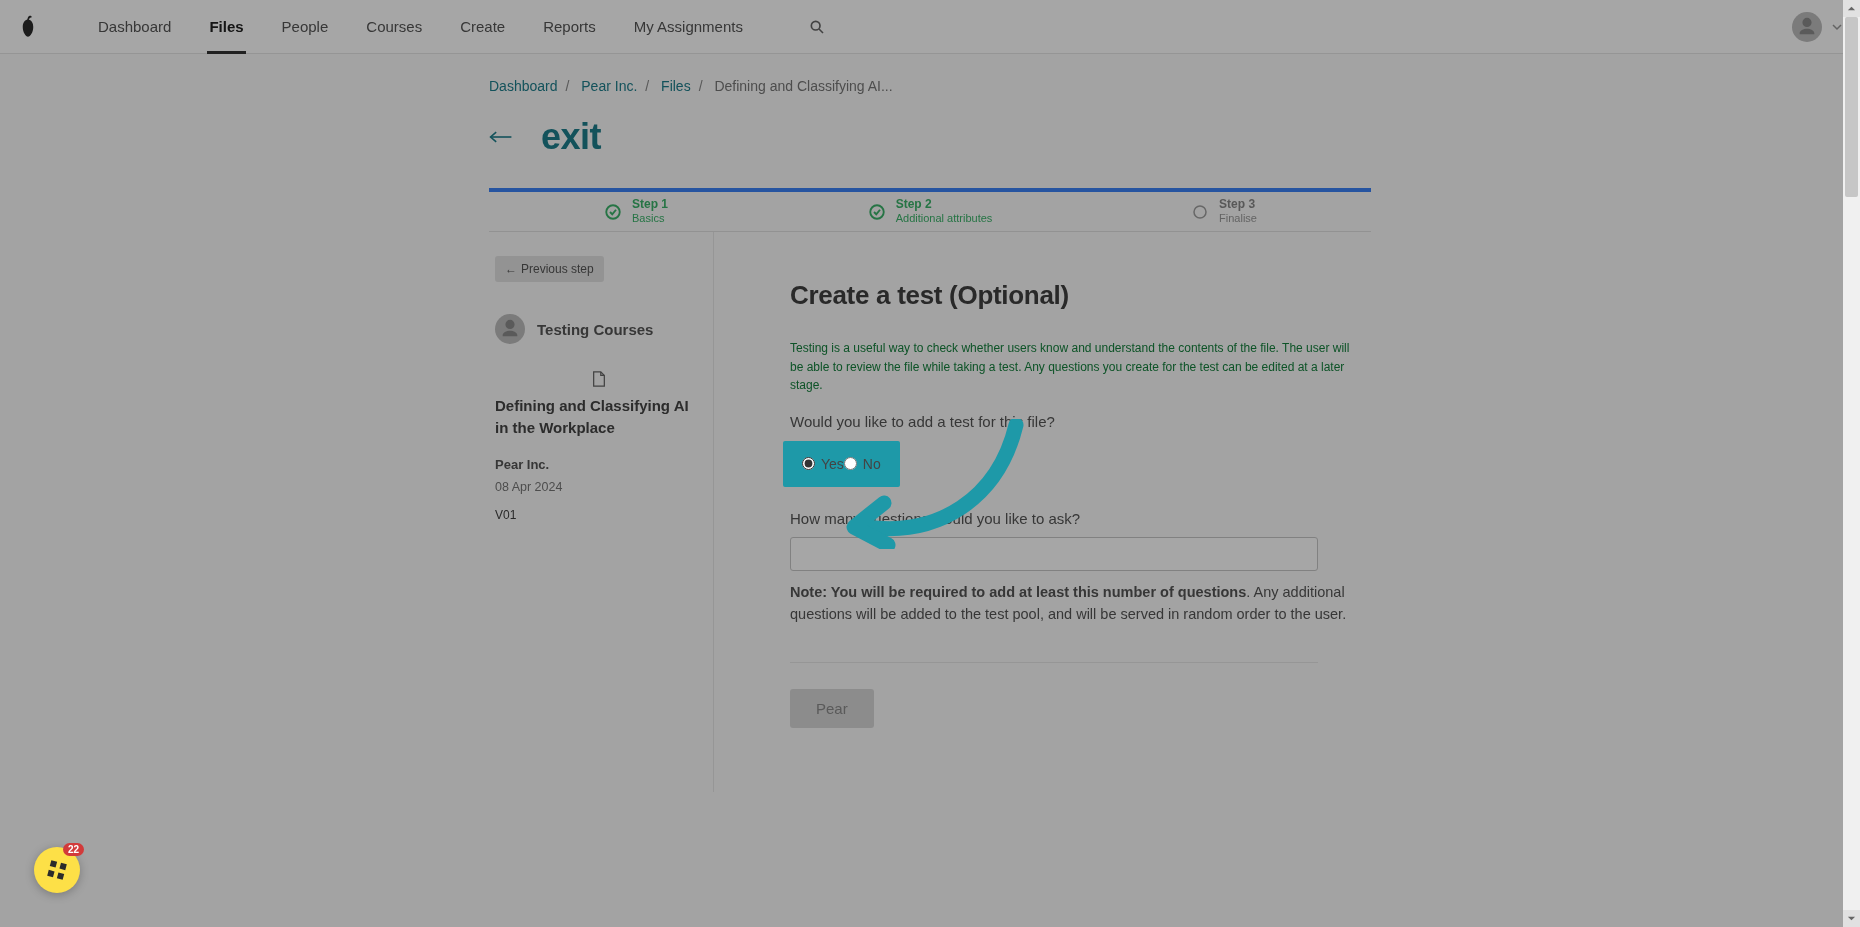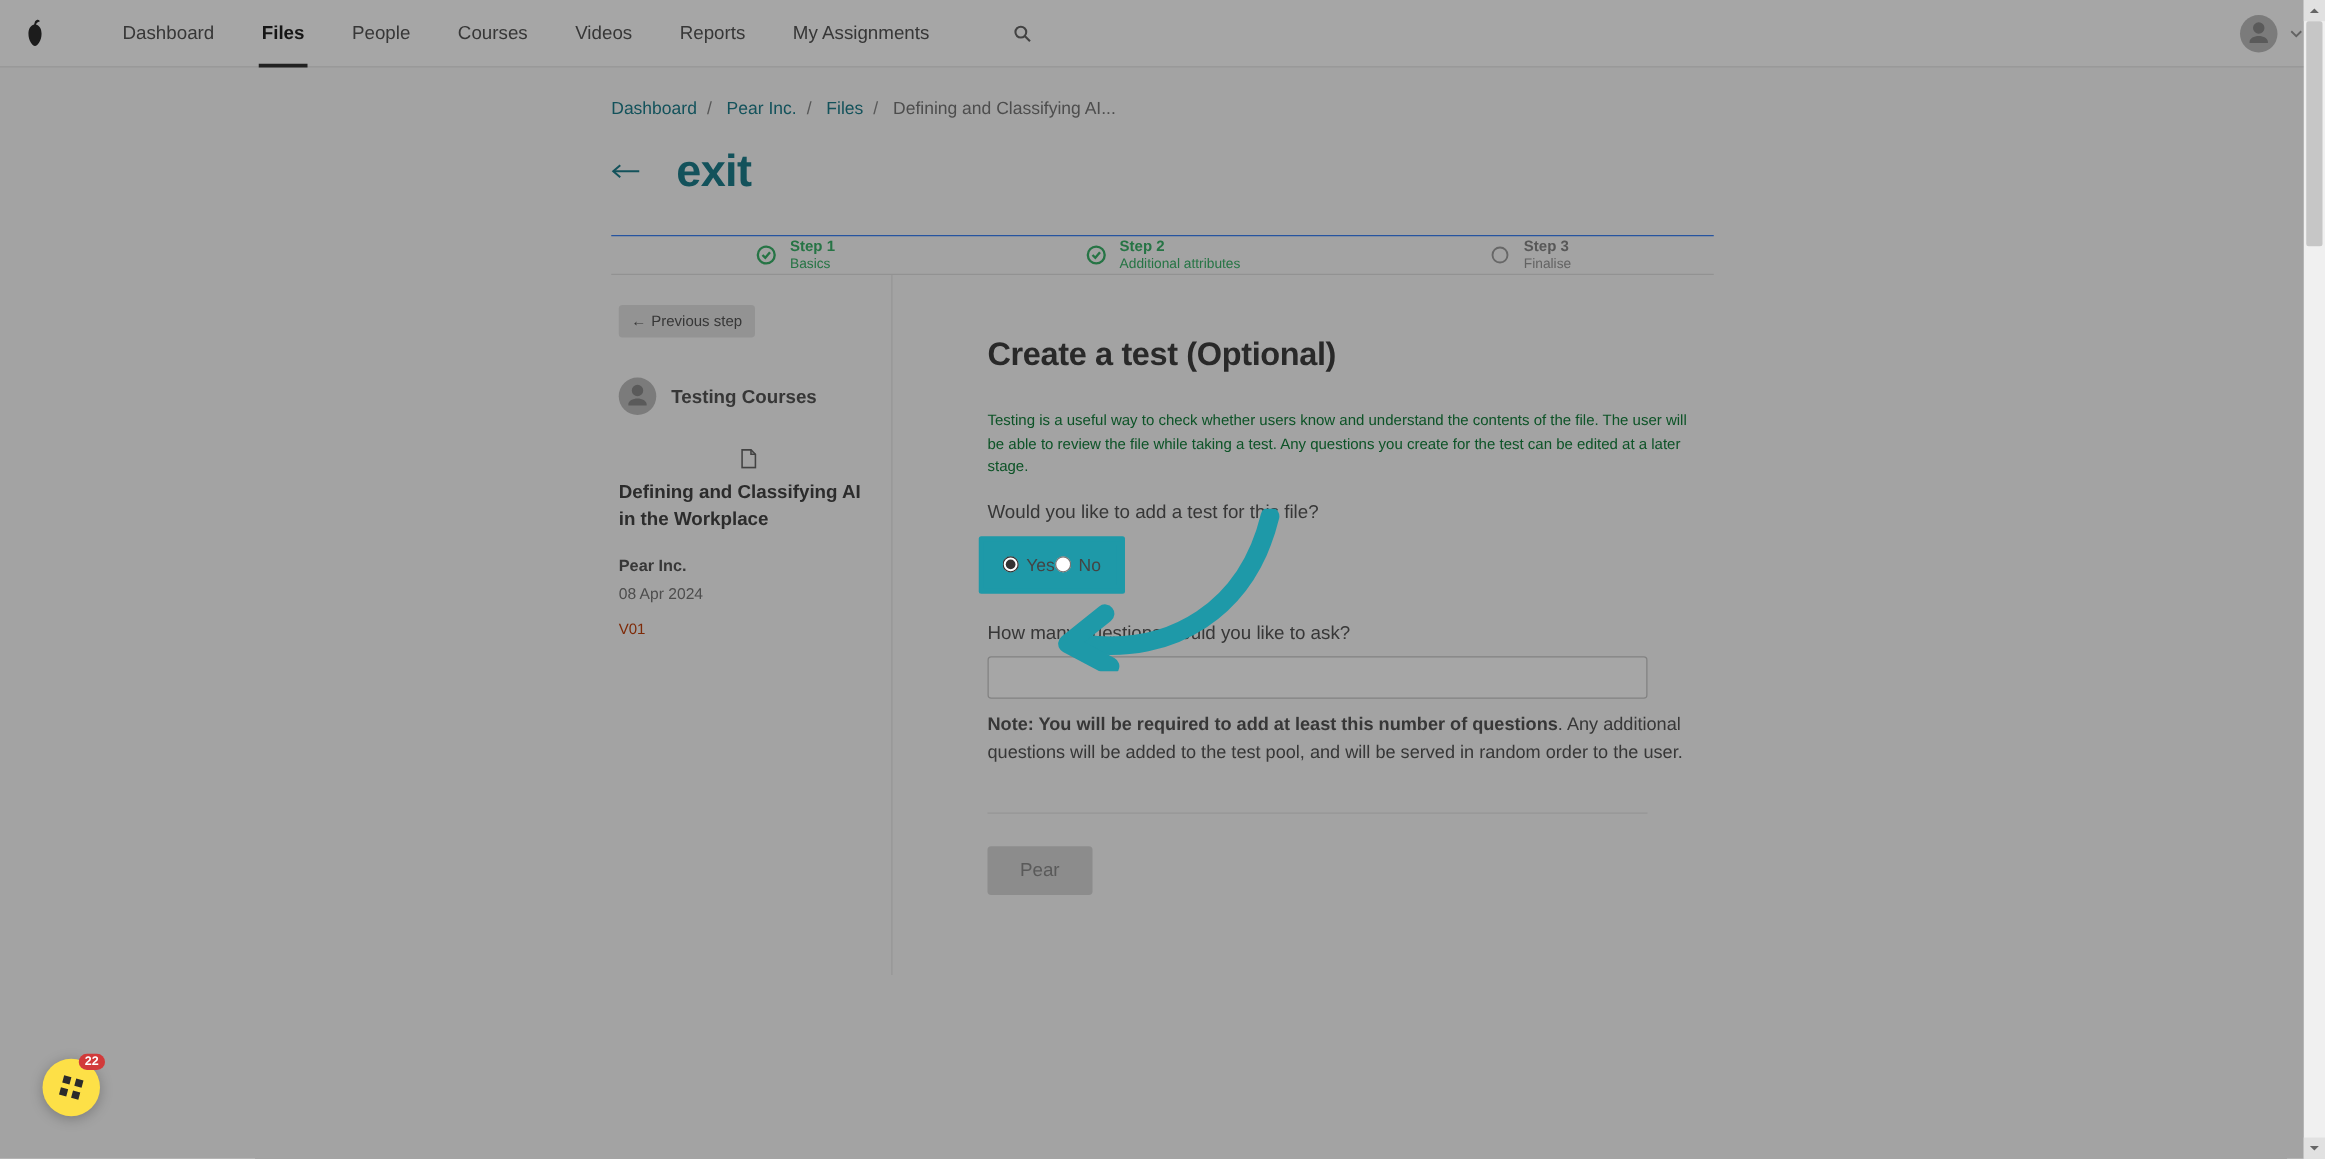--- a/index.html
+++ b/index.html
@@ -22,41 +22,41 @@
   .page { width:100%; }
   .content { width:882px; margin:0 auto; padding-top:24px; }
   .crumbs { font-size:14px; color:#555; margin-bottom:22px; }
   .crumbs a { color:#1e7e8c; text-decoration:none; }
   .crumbs .sep { margin:0 8px; color:#888; }
   .crumbs .current { color:#777; }
   .exit-row { display:flex; align-items:center; gap:28px; margin-bottom:30px; }
   .back-arrow { width:24px; height:16px; color:#1e7e8c; cursor:pointer; }
   .exit-title { font-size:36px; font-weight:800; color:#1e7e8c; letter-spacing:-0.5px; }
   
-  .stepper { display:flex; border-top:1px solid #3b82f6; border-bottom:1px solid #e1e1e1; height:32px; }
+  .stepper { display:flex; border-top:4px solid #3b82f6; border-bottom:1px solid #e1e1e1; height:44px; }
   .step { flex:1; display:flex; align-items:center; justify-content:center; gap:10px; }
   .step-icon { width:18px; height:18px; }
   .step-txt { line-height:1.15; }
   .step-title { font-size:12px; font-weight:600; color:#888; }
   .step-sub { font-size:11px; color:#999; }
   .step.done .step-title, .step.done .step-sub { color:#3bb36a; }
   .step.done .step-icon { color:#3bb36a; }
   .step.pending .step-icon { color:#9e9e9e; }
   
   .body { display:flex; }
   .side { width:225px; padding:24px 10px 0 6px; border-right:1px solid #e6e6e6; min-height:560px; }
   .prev-btn { background:#e2e2e2; color:#555; font-size:12px; border:none; padding:6px 10px; border-radius:3px; cursor:pointer; display:flex; align-items:center; gap:4px; }
   .author { display:flex; align-items:center; gap:12px; margin-top:32px; }
   .author .avatar { width:30px; height:30px; }
   .author-name { font-size:15px; color:#555; font-weight:600; }
   .file-row { display:flex; align-items:center; gap:8px; margin-top:24px; font-size:15px; font-weight:600; color:#444; line-height:1.45;flex-direction:column; }
   .file-icon { width:14px; height:16px; margin-top:3px; flex-shrink:0; color:#666; }
   .meta { margin-top:18px; font-size:13px; font-weight:600; color:#555; }
   .date { margin-top:8px; font-size:12.5px; color:#777; }
-  .ver { margin-top:14px; font-size:12px; color:#c2410c; }
+  .ver { margin-top:14px; font-size:12px; color:#404040; }
   .main { flex:1; padding:48px 10px 40px 76px; }
   .h1 { font-size:26px; font-weight:800; color:#3f3f3f; letter-spacing:-0.3px; margin-bottom:28px; }
   .para { font-size:12px; color:#15803d; line-height:1.55; margin-bottom:18px; max-width:560px; }
   .q { font-size:15px; color:#555; margin-bottom:18px; }
   .radio-box { position:relative; display:inline-flex; align-items:center; background:#f97316; padding:8px 12px; gap:0; z-index:60; outline:3px solid #1e99a8; outline-offset:0; }
   .radio-box .hl { position:absolute; inset:-7px; background:#1e99a8; z-index:-1; border-radius:2px; }
   .radio-opt { display:flex; align-items:center; gap:6px; font-size:14px; color:#444; }
   .radio-opt input { accent-color:#333; cursor:pointer; }
   .arrow-annot { position:absolute; z-index:60; pointer-events:none; }
   .q2 { font-size:15px; color:#555; margin-top:30px; margin-bottom:10px; }
@@ -95,21 +95,21 @@
 
 <div class="header">
   <svg class="logo" viewBox="0 0 24 32">
     <path fill="#2b2b2b" d="M12 3c2-3 5-2 5 0-1 0-3 1-4 3 4 1 6 5 6 10 0 7-4 13-7 13s-7-6-7-13c0-5 2-9 6-10z"></path>
   </svg>
   <div class="nav">
     <div class="nav-item">Dashboard</div>
     <div class="nav-item active">Files</div>
     <div class="nav-item">People</div>
     <div class="nav-item">Courses</div>
-    <div class="nav-item">Videos</div>
+    <div class="nav-item">Create</div>
     <div class="nav-item">Reports</div>
     <div class="nav-item">My Assignments</div>
     <svg class="search-icon" viewBox="0 0 24 24" fill="none" stroke="currentColor" stroke-width="2.5">
       <circle cx="10" cy="10" r="6.5"></circle>
         <line x1="15" y1="15" x2="21" y2="21"></line>
     </svg>
   </div>
   <div class="spacer"></div>
   <div class="avatar-wrap">
     <div class="avatar">

